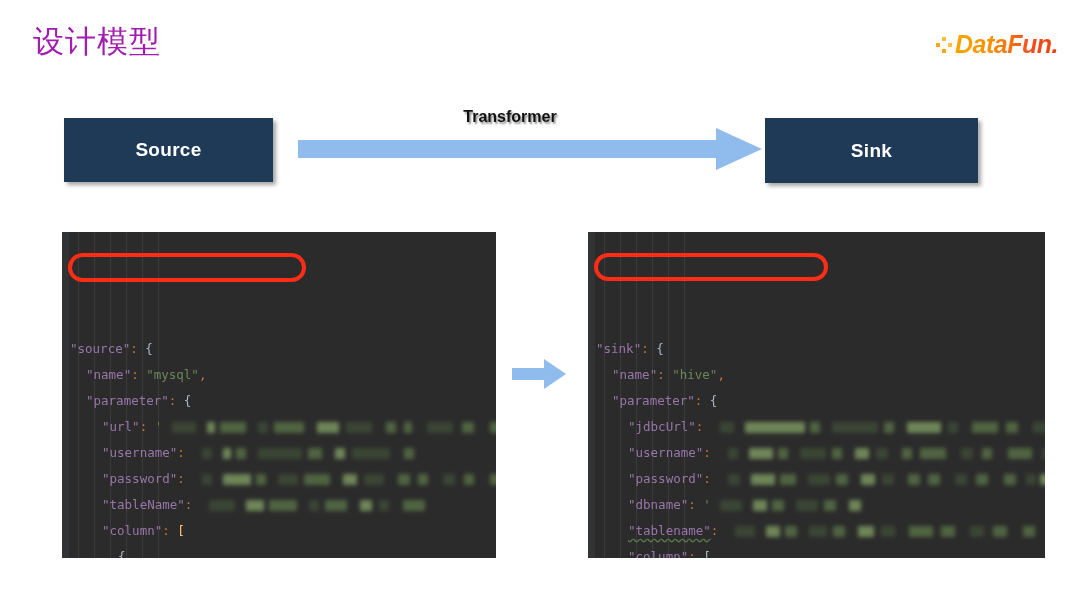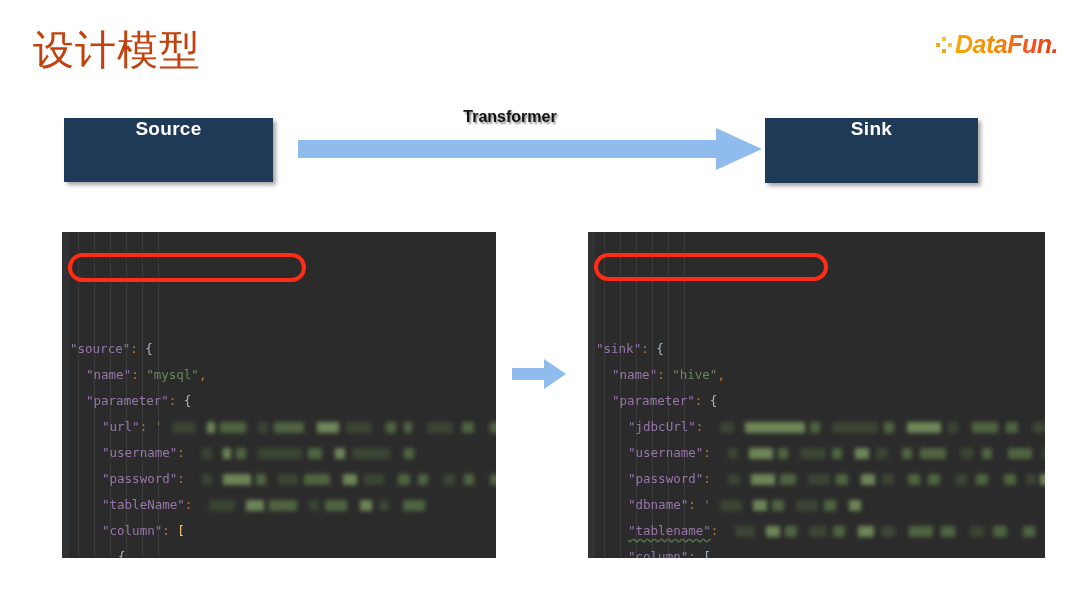--- a/index.html
+++ b/index.html
@@ -10,24 +10,24 @@
     background: #ffffff;
     font-family: "Liberation Sans", "DejaVu Sans", sans-serif;
     position: relative;
     overflow: hidden;
   }
 
   
   #slide-title {
     position: absolute;
     left: 33px;
-    top: 28px;
-    font-size: 41px;
+    top: 20px;
+    font-size: 31px;
     line-height: 44px;
-    color: #c2410c;
+    color: #a21caf;
     font-weight: 400;
     letter-spacing: 1px;
     white-space: nowrap;
   }
 
   
   #brand-logo {
     position: absolute;
     right: 22px;
     top: 31px;
@@ -60,20 +60,21 @@
     -webkit-text-fill-color: transparent;
     line-height: 26px;
   }
 
   
   .flow-box {
     position: absolute;
     background: #1f3a57;
     box-shadow: 3px 3px 4px rgba(0,0,0,0.35);
     display: flex;
+    align-items: center;
     justify-content: center;
     color: #ffffff;
     font-weight: bold;
     font-size: 19px;
     letter-spacing: 0.3px;
   }
   #source-box { left: 64px;  top: 118px; width: 209px; height: 64px; }
   #sink-box   { left: 765px; top: 118px; width: 213px; height: 65px; }
 
   #transformer-label {

